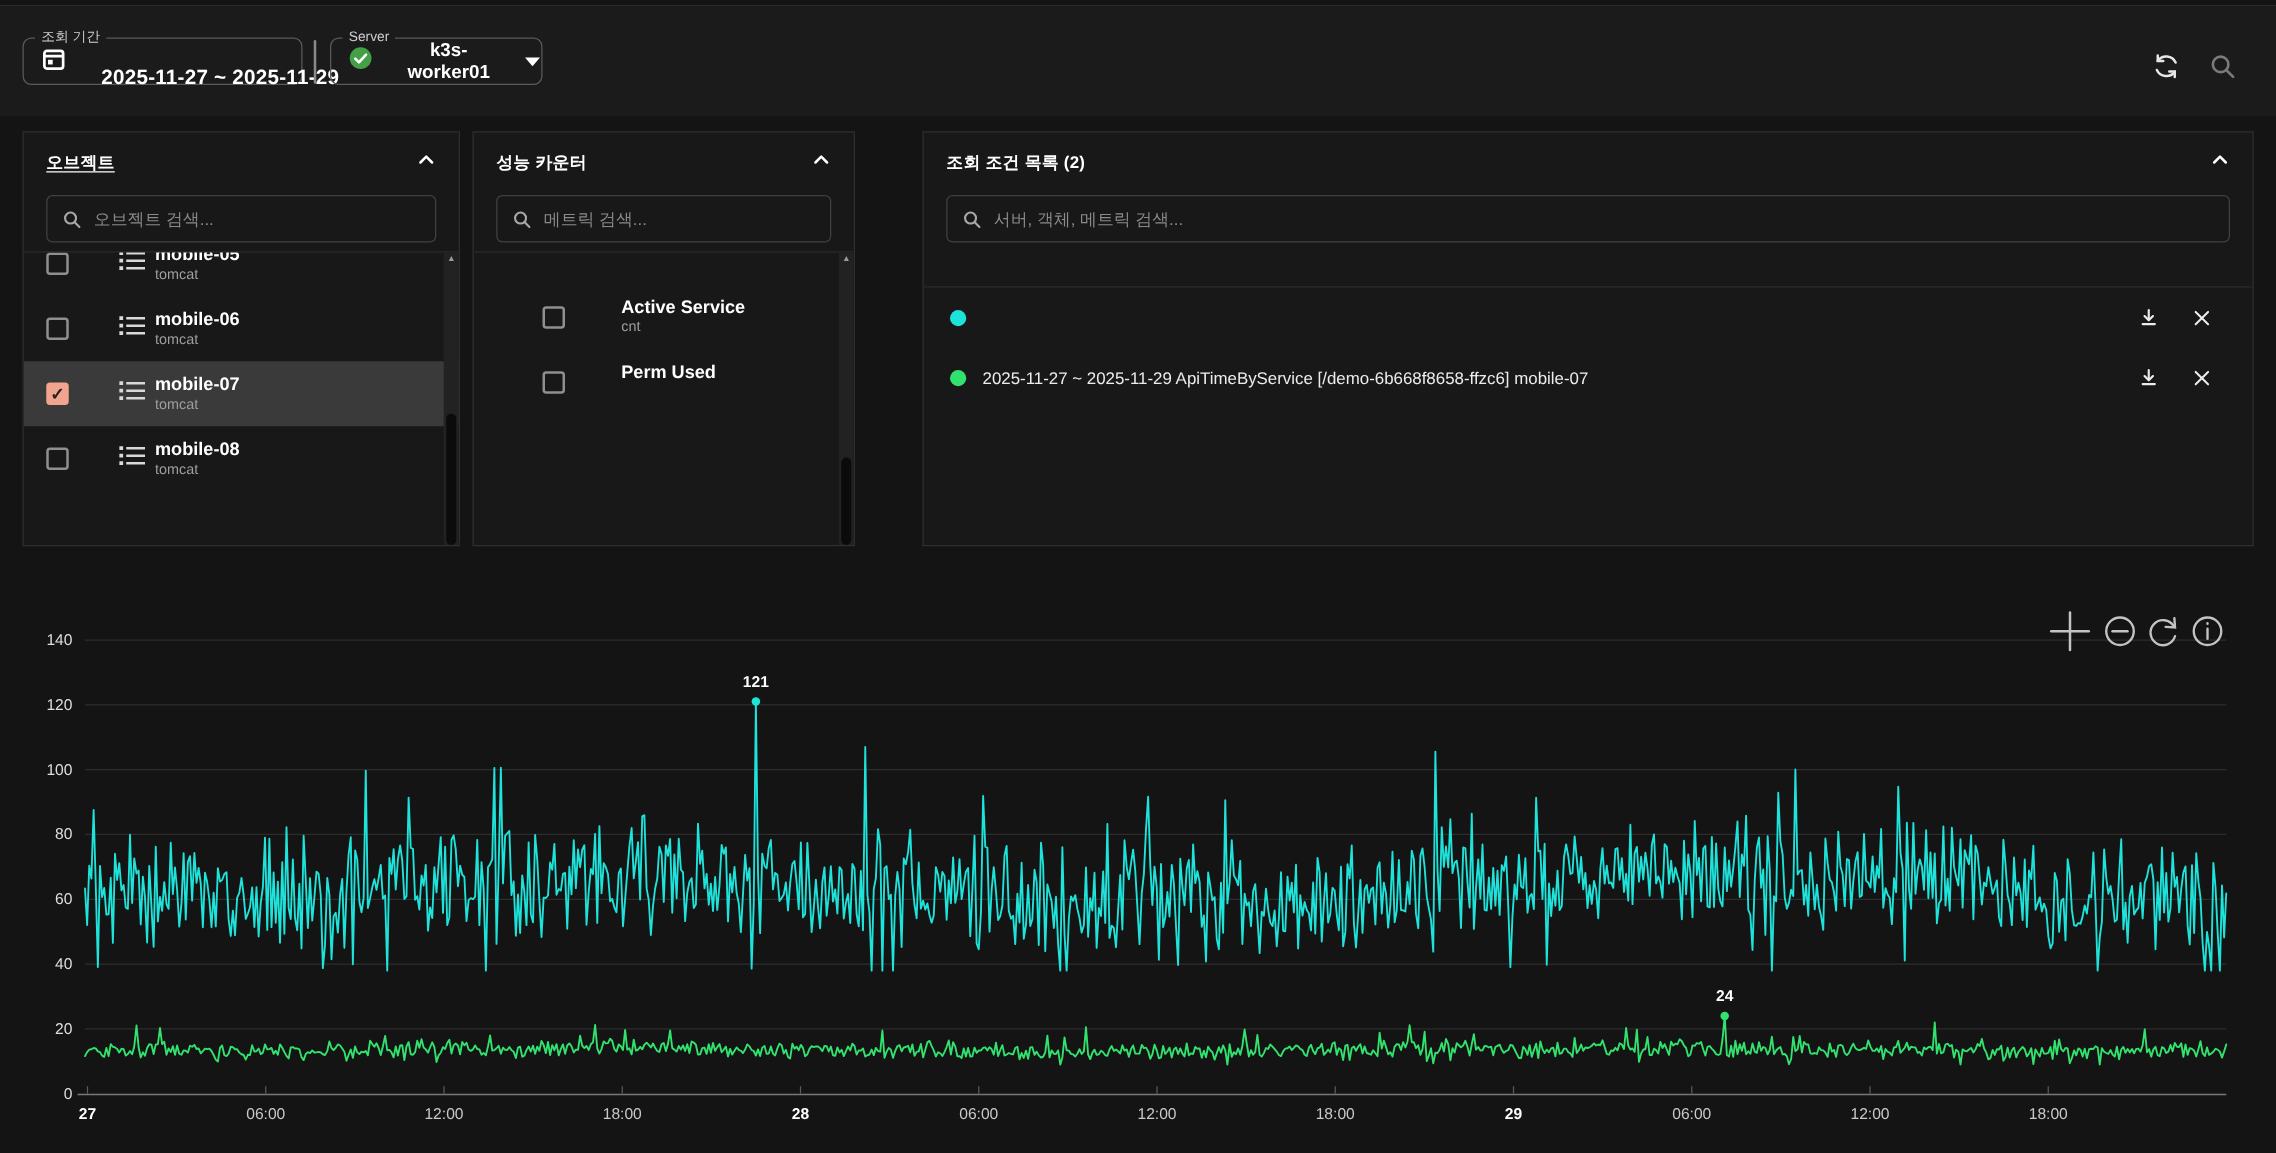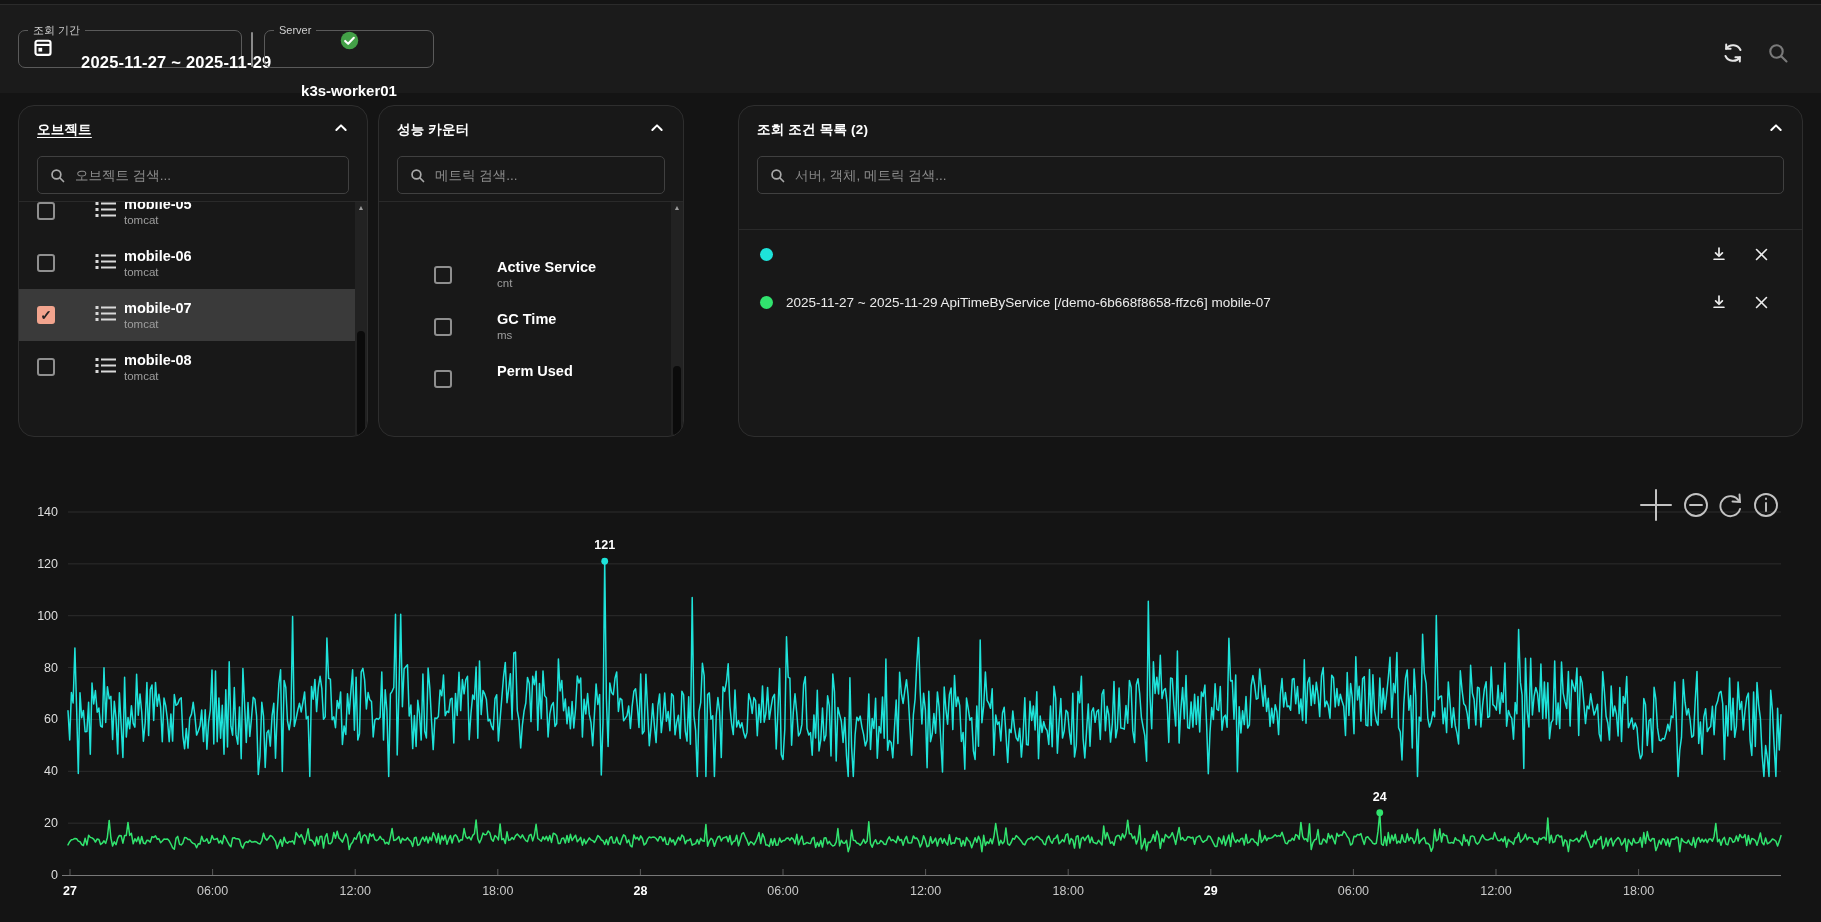--- a/index.html
+++ b/index.html
@@ -10,33 +10,33 @@
   #topline { position:absolute; top:4px; left:0; width:1821px; height:1px; background:#2b2b2b; }
   #header { position:absolute; top:5px; left:0; width:1821px; height:88px; background:#1b1b1b; }
 
   .field { position:absolute; top:25px; height:38px; border:1px solid #5a5a5a; border-radius:7px;
            display:flex; align-items:center; padding:0 14px; gap:28px; }
   .field .legend { position:absolute; top:-8px; left:9px; font-size:11px; color:#cfcfcf;
                    background:#1b1b1b; padding:0 5px; line-height:14px; }
   #date-field { left:18px; width:224px; }
   #date-field .value { font-size:16.5px; font-weight:700; color:#fff; letter-spacing:.2px; white-space:nowrap;margin-top:26px; }
   #field-divider { position:absolute; top:27px; left:251px; width:2px; height:35px; background:#8a8a8a; border-radius:1px; }
-  #server-field { left:264px; width:170px;flex-direction:column; }
+  #server-field { left:264px; width:170px; }
   #server-field .value { font-size:15px; font-weight:700; color:#fff;text-align:center; }
   .caret-down { width:0; height:0; border-left:6px solid transparent; border-right:6px solid transparent;
                 border-top:7px solid #fff; margin-left:auto; }
 
   .hdr-icon { position:absolute; top:33px; width:30px; height:30px; display:flex; align-items:center;
               justify-content:center; cursor:pointer; }
   #refresh-top { left:1718px; }
   #search-top { left:1763px; }
 
   
   .panel { position:absolute; top:105px; height:332px; background:#181818;
-           border:1px solid #2e2e2e; border-radius:16px; overflow:hidden; }
+           border:1px solid #2e2e2e; border-radius:0; overflow:hidden; }
   #panel-objects { left:18px;  width:350px; }
   #panel-metrics { left:378px; width:306px; }
   #panel-conditions { left:738px; width:1065px; }
 
   .panel-header { position:absolute; top:0; left:0; right:0; height:48px; display:flex;
                   align-items:center; padding:0 18px; }
   .panel-title { font-size:13.5px; font-weight:700; color:#fff; letter-spacing:.2px; }
   .panel-title.underline { text-decoration:underline; text-underline-offset:3px; }
   .chevron { margin-left:auto; cursor:pointer; }
 
@@ -58,21 +58,21 @@
   .obj-row .txt { position:absolute; left:105px; }
   .name { font-size:14.5px; color:#fff; line-height:18px;font-weight:bold; }
   .sub  { font-size:11.5px; color:#9e9e9e; line-height:15px; }
 
   .cbx { width:18px; height:18px; border:2px solid #8f8f8f; border-radius:3px; background:transparent;
          display:flex; align-items:center; justify-content:center; cursor:pointer; }
   .cbx.checked { background:#f2a48e; border-color:#f2a48e; }
   .cbx.checked::after { content:"✓"; color:#242424; font-size:14px; font-weight:700; line-height:1; }
 
   
-  .met-inner { position:absolute; top:52px; left:0; right:0; }
+  .met-inner { position:absolute; top:31px; left:0; right:0; }
   .met-row { position:relative; height:52px; }
   .met-row .cbx { position:absolute; left:55px; top:12px; }
   .met-row .txt { position:absolute; left:118px; top:4px; }
 
   
   .vscroll { position:absolute; top:0; right:0; width:12px; bottom:0; background:#222; }
   .vscroll .arrow { position:absolute; top:2px; left:0; width:12px; text-align:center;
                     font-size:7px; color:#9a9a9a; }
   .vscroll .thumb { position:absolute; left:2px; width:8px; border-radius:4px; background:#0b0b0b; }
 
@@ -238,27 +238,20 @@
       </svg>
     <input placeholder="메트릭 검색..." style="">
   </div>
   <div class="listarea">
     <div class="met-inner">
       <div class="met-row">
         <span class="cbx"></span>
         <span class="txt">
             <div class="name">Active Service</div>
             <div class="sub">cnt</div>
-          </span>
-      </div>
-      <div class="met-row">
-        <span class="cbx"></span>
-        <span class="txt">
-            <div class="name">GC Time</div>
-            <div class="sub">ms</div>
           </span>
       </div>
       <div class="met-row">
         <span class="cbx"></span>
         <span class="txt">
             <div class="name">Perm Used</div>
             <div class="sub"></div>
           </span>
       </div>
     </div>

